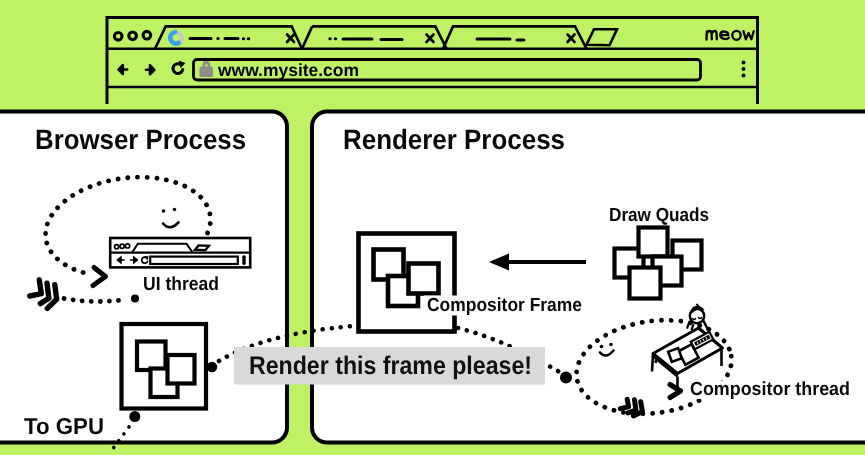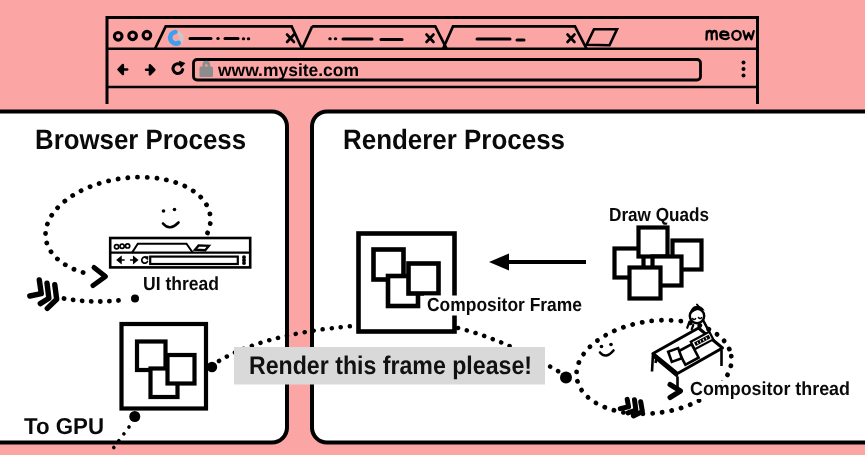--- a/index.html
+++ b/index.html
@@ -1,16 +1,16 @@
 <!DOCTYPE html>
 <html><head>
 <meta charset="utf-8">
 <style>
   html,body{margin:0;padding:0;background:#ffffff;}
-  #stage{position:relative;width:865px;height:455px;overflow:hidden;background:#fca5a5;will-change:transform;transform:translateZ(0);
+  #stage{position:relative;width:865px;height:455px;overflow:hidden;background:#bef264;will-change:transform;transform:translateZ(0);
     font-family:"Liberation Sans", sans-serif;}
   svg text{font-family:"Liberation Sans", sans-serif; text-rendering: geometricPrecision;}
 </style>
 </head>
 <body>
 <div id="stage">
 <svg width="865" height="455" viewBox="0 0 865 455">
 
   <g stroke="#000" fill="none" stroke-width="2.8">
     <path d="M107,104 V17.5 H757.5 V104" stroke-width="3"></path>

